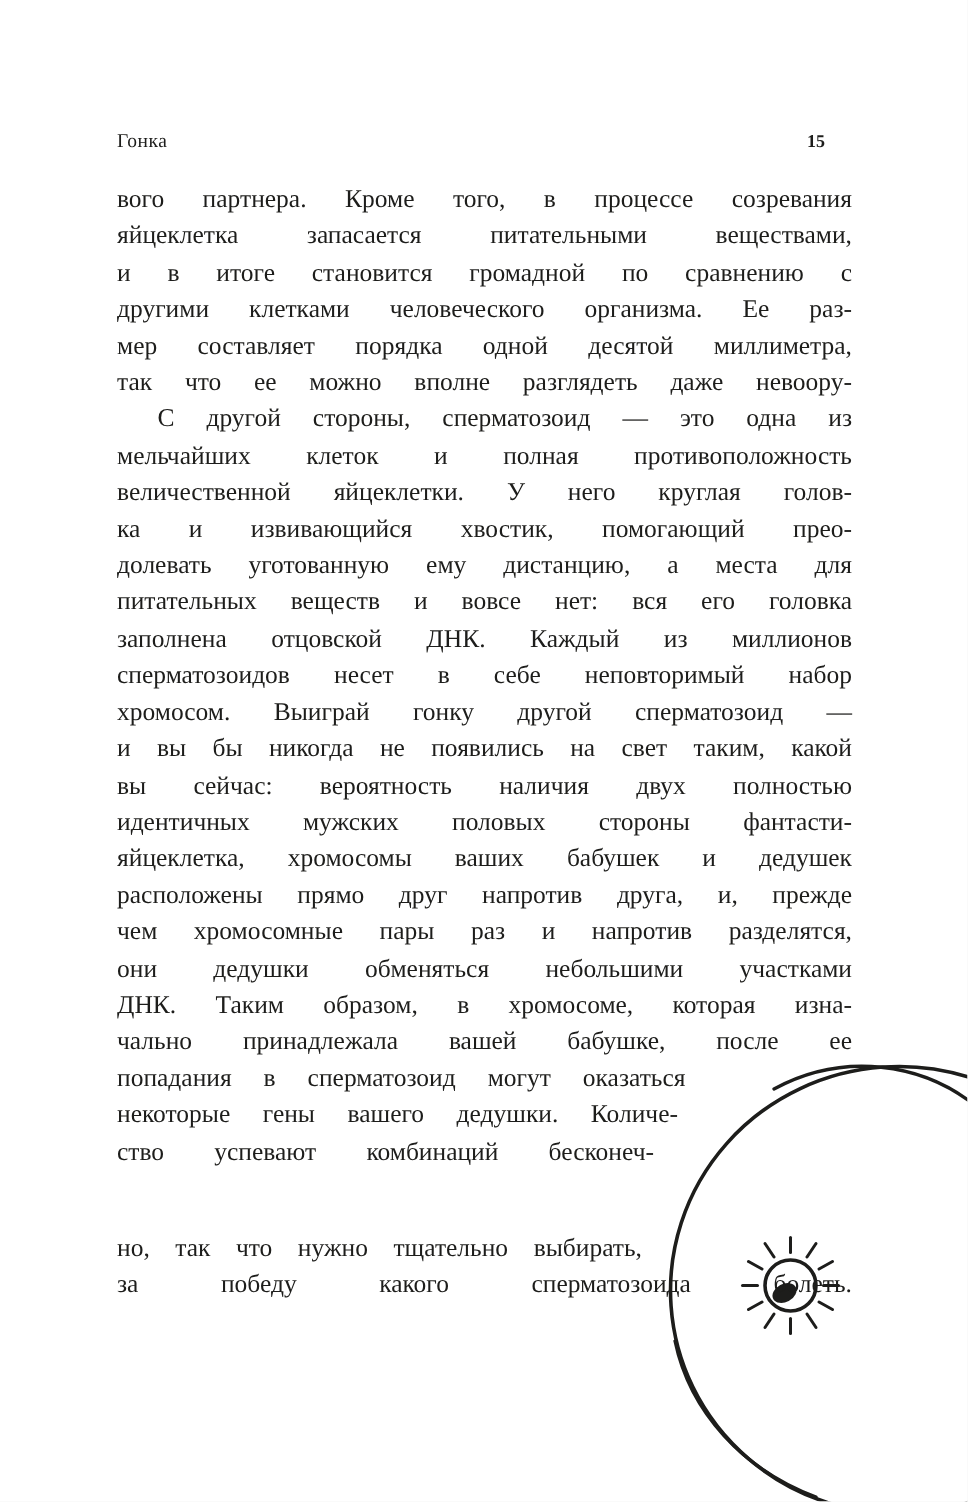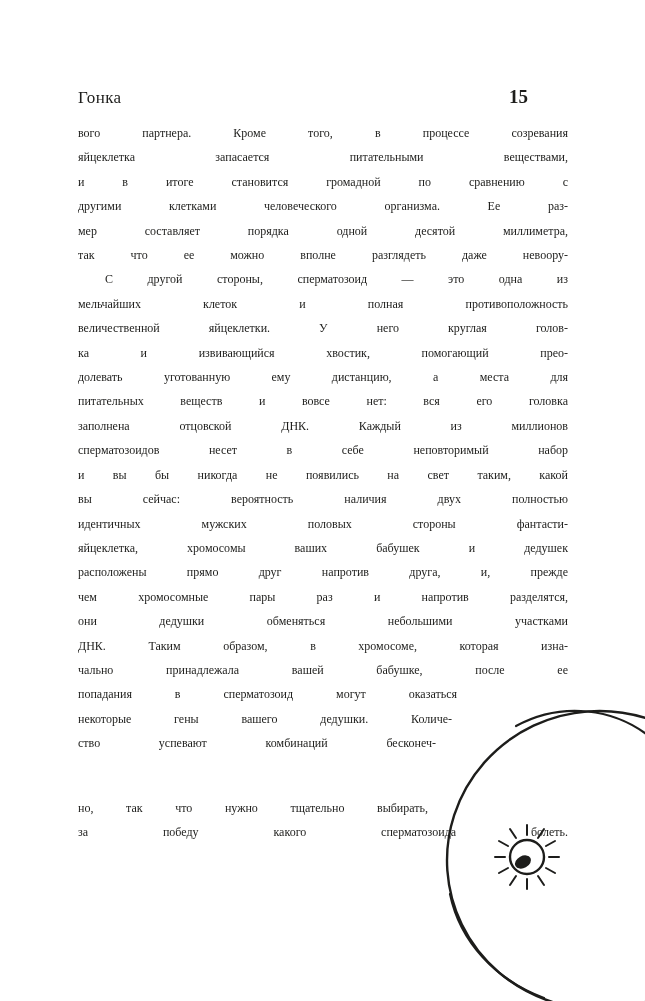--- a/index.html
+++ b/index.html
@@ -18,35 +18,35 @@
     position: absolute;
     left: 78px;
     right: 77px;
     top: 86px;
     display: flex;
     justify-content: space-between;
     align-items: baseline;
     z-index: 2;
   }
   .running-title {
-    font-size: 17px;
+    font-size: 13px;
     letter-spacing: 0.4px;
     color: var(--ink, #1d1d1b);
   }
   .page-number {
-    font-size: 19px;
+    font-size: 12px;
     font-weight: bold;
-    margin-right: 40px;
+    margin-right: 18px;
   }
   .body-text {
     position: absolute;
     left: 78px;
     top: 121px;
     width: 490px;
-    font-size: 12px;
+    font-size: 17px;
     line-height: 24.4px;
     z-index: 2;
   }
   .paragraph { margin: 0; }
   .line {
     text-align: justify;
     text-align-last: justify;
     white-space: normal;
   }
   .line.no-just { text-align-last: left; }
@@ -90,20 +90,21 @@
 
     <div class="paragraph">
       <div class="line indent-first">С другой стороны, сперматозоид — это одна из</div>
       <div class="line">мельчайших клеток и полная противоположность</div>
       <div class="line">величественной яйцеклетки. У него круглая голов-</div>
       <div class="line">ка и извивающийся хвостик, помогающий прео-</div>
       <div class="line">долевать уготованную ему дистанцию, а места для</div>
       <div class="line">питательных веществ и вовсе нет: вся его головка</div>
       <div class="line">заполнена отцовской ДНК. Каждый из миллионов</div>
       <div class="line">сперматозоидов несет в себе неповторимый набор</div>
+      <div class="line">хромосом. Выиграй гонку другой сперматозоид —</div>
       <div class="line">и вы бы никогда не появились на свет таким, какой</div>
       <div class="line">вы сейчас: вероятность наличия двух полностью</div>
       <div class="line">идентичных мужских половых стороны фантасти-</div>
       <div class="line">яйцеклетка, хромосомы ваших бабушек и дедушек</div>
       <div class="line">расположены прямо друг напротив друга, и, прежде</div>
       <div class="line">чем хромосомные пары раз и напротив разделятся,</div>
       <div class="line">они дедушки обменяться небольшими участками</div>
       <div class="line">ДНК. Таким образом, в хромосоме, которая изна-</div>
       <div class="line">чально принадлежала вашей бабушке, после ее</div>
       <div class="line nw1">попадания в сперматозоид могут оказаться</div>

